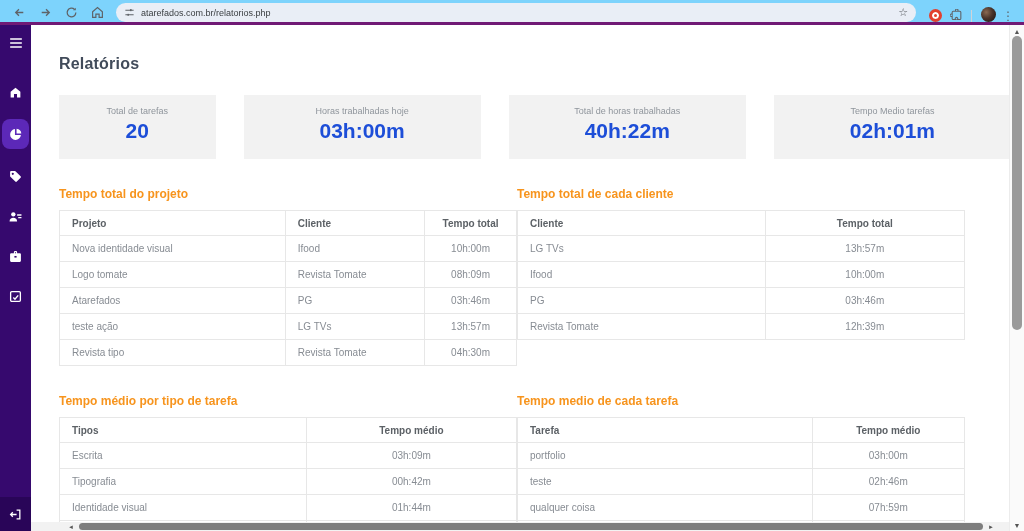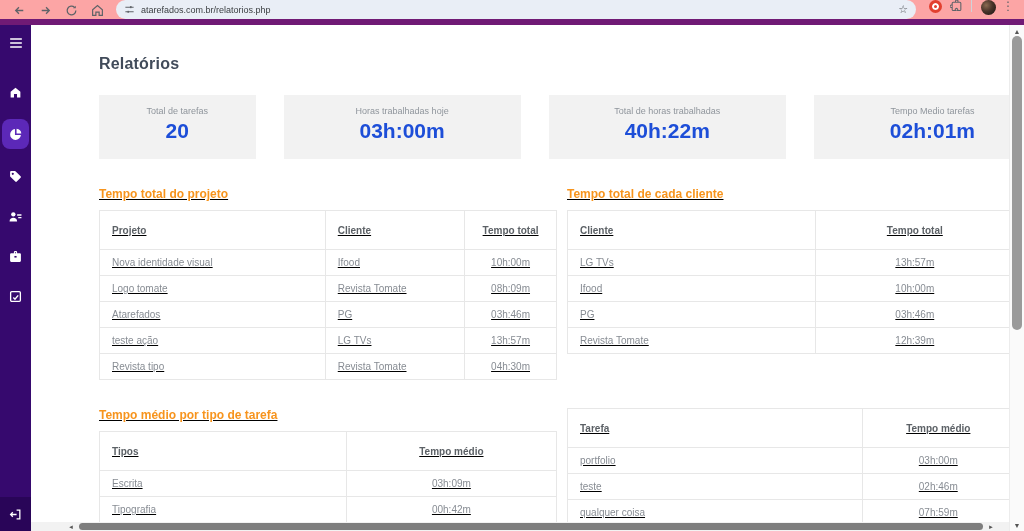--- a/index.html
+++ b/index.html
@@ -1,20 +1,20 @@
 <!DOCTYPE html>
 <html><head>
 <meta charset="utf-8">
 <style>
   * { margin:0; padding:0; box-sizing:border-box; }
   html,body { width:1024px; height:531px; overflow:hidden; }
   body { font-family:"Liberation Sans", sans-serif; background:#fff; position:relative; }
 
   
-  .browser-bar { height:25px; background:#fca5a5; display:flex; align-items:flex-start; padding:0 6px; border-bottom:6px solid #701a75; }
+  .browser-bar { height:25px; background:#7dd3fc; display:flex; align-items:flex-end; padding:0 6px; border-bottom:3px solid #701a75; }
   .nav-btn { width:20px; height:20px; display:flex; align-items:center; justify-content:center; color:#5f6368; border-radius:50%; margin:0 3px; flex:0 0 auto; }
   .nav-btn svg { display:block; }
   .omnibox { flex:1; height:19px; background:#e9eef6; border-radius:10px; margin:0 8px 0 6px; display:flex; align-items:center; padding:0 8px; min-width:0; }
   .omnibox .url { font-size:9px; color:#3c4043; margin-left:6px; white-space:nowrap; overflow:hidden; }
   .omnibox .star { margin-left:auto; color:#5f6368; font-size:11px; }
   .ext-red { width:13px; height:13px; border-radius:50%; background:#e2402f; border:3px solid #e2402f; box-shadow:inset 0 0 0 2px #fff; margin:0 5px; flex:0 0 auto; }
   .ext-puzzle { color:#5f6368; margin:0 3px; flex:0 0 auto; display:flex; }
   .chrome-sep { width:1px; height:12px; background:#d0d3d8; margin:0 5px; flex:0 0 auto; }
   .avatar { width:15px; height:15px; border-radius:50%; background:radial-gradient(circle at 35% 35%, #8a6a52 0%, #4a342a 45%, #17110f 100%); margin:0 4px; flex:0 0 auto; }
   .kebab { color:#5f6368; font-size:12px; line-height:1; margin:0 4px 0 2px; flex:0 0 auto; }
@@ -23,39 +23,39 @@
   .app { position:relative; display:flex; height:506px; }
 
   .sidebar { width:31px; background:#36096e; display:flex; flex-direction:column; align-items:center; flex:0 0 auto; position:relative; }
   .sb-menu { margin-top:10px; color:#fff; }
   .sb-nav { margin-top:26px; display:flex; flex-direction:column; align-items:center; gap:14px; }
   .sb-item { width:26px; height:26px; display:flex; align-items:center; justify-content:center; border-radius:7px; color:#ffffff; }
   .sb-item.active { background:#5c28b8; width:27px; height:30px; border-radius:8px; }
   .sb-item svg { display:block; }
   .sb-footer { position:absolute; bottom:0; left:0; width:100%; height:34px; background:#290558; display:flex; align-items:center; justify-content:center; color:#fff; }
 
-  .main { flex:1; background:#ffffff; overflow:hidden; padding-left:28px; position:relative;margin-left:40px; }
+  .main { flex:1; background:#ffffff; overflow:hidden; padding-left:28px; position:relative; }
   .page-title { margin-top:30px; font-size:16px; font-weight:700; color:#414b5a; letter-spacing:.2px; }
 
   .cards { display:flex; margin-top:22px; width:952px; gap:28px; }
   .card { background:#f2f2f2; height:64px; text-align:center; padding-top:11px; flex:1 1 0; }
   .card:first-child { flex:0.66 1 0; }
   .card .lbl { font-size:9px; color:#8f959c; }
   .card .val { font-size:21px; font-weight:700; color:#1d4ed8; margin-top:3px; }
 
   .sections { width:952px; }
-  .sec-row { display:flex; gap:10px; margin-top:28px;text-decoration:underline; }
+  .sec-row { display:flex; gap:0; margin-top:28px; }
   .sec { }
   .sec.left { width:458px; }
   .sec.right { width:448px; }
   .sec-title { font-size:12px; font-weight:700; color:#f7941d; margin-bottom:9px; }
 
   table { border-collapse:collapse; width:100%; table-layout:fixed; background:#fff; }
   th, td { border:1px solid #e7e7e7; font-size:10px; padding:0 12px; height:26px; white-space:nowrap; overflow:hidden; }
-  th { color:#5c6166; font-weight:700; text-align:left; height:39px; }
+  th { color:#5c6166; font-weight:700; text-align:left; height:25px; }
   td { color:#878c93; }
   th:last-child, td:last-child { text-align:center; }
 
   
   .vscroll { position:absolute; right:0; top:25px; width:15px; height:506px; background:#fafafa; border-left:1px solid #ececec; }
   .vscroll .arrow { position:absolute; left:0; width:100%; height:12px; display:flex; align-items:center; justify-content:center; font-size:7px; color:#555; }
   .vscroll .arrow.up { top:0; }
   .vscroll .arrow.down { bottom:0; }
   .vscroll .thumb { position:absolute; left:2px; width:10px; top:11px; height:294px; background:#9a9a9a; border-radius:5px; }
   .hscroll { position:absolute; left:31px; right:15px; bottom:0; height:9px; background:#f2f2f2; }
@@ -302,20 +302,21 @@
                   </tr>
                   <tr>
                     <td>programação</td>
                     <td>02h:01m</td>
                   </tr>
                 </tbody>
               </table>
             </div>
         </div>
         <div class="sec right">
+          <div class="sec-title">Tempo medio de cada tarefa</div>
           <div>
               <table>
                 <colgroup>
                   <col style="width: 65.9%;">
                   <col style="width: 34.1%;">
                 </colgroup>
                 <thead>
                   <tr>
                     <th>Tarefa</th>
                     <th>Tempo médio</th>

